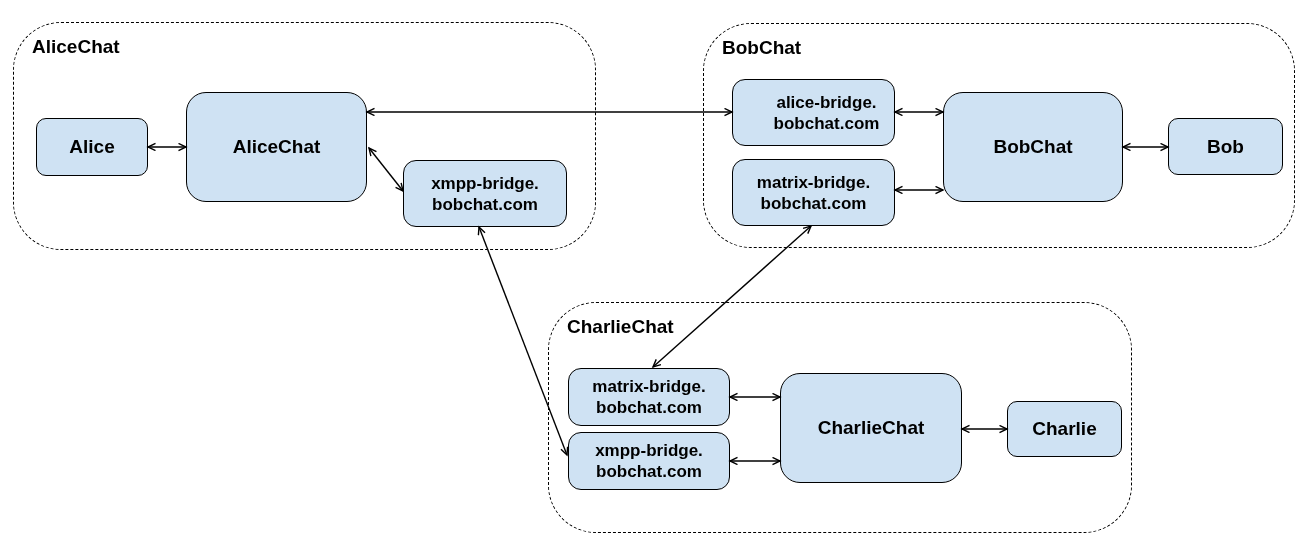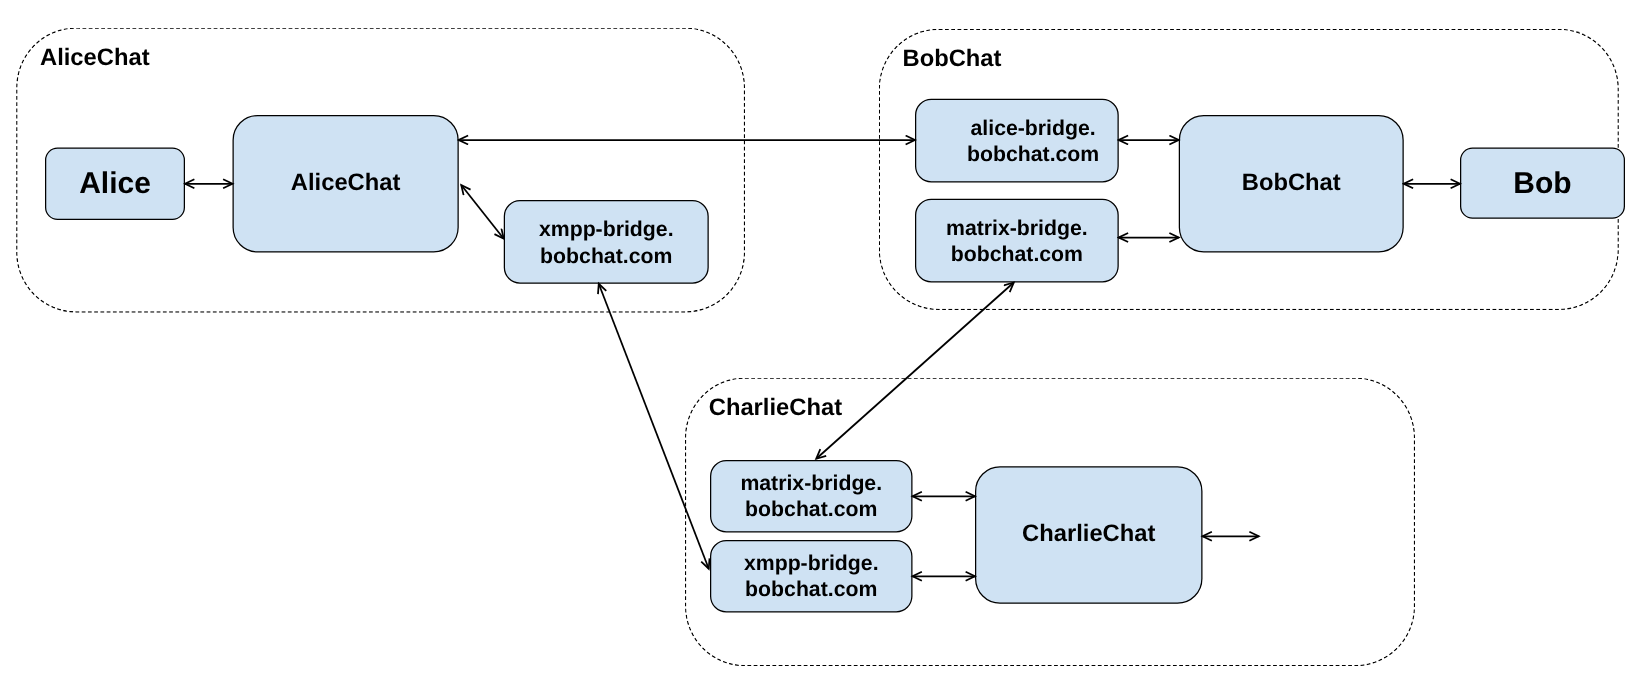--- a/index.html
+++ b/index.html
@@ -44,21 +44,21 @@
     display: flex;
     flex-direction: column;
     align-items: center;
     justify-content: center;
     text-align: center;
     font-weight: bold;
     color: var(--text);
     z-index: 2;
   }
   .node.big    { border-radius: 20px; font-size: 19px; }
-  .node.small  { border-radius: 10px; font-size: 24px; }
+  .node.small  { border-radius: 10px; font-size: 19px; }
   .node.bridge { border-radius: 13px; font-size: 17px; line-height: 21px; }
   .node span { display: block; }
   svg.wires {
     position: absolute;
     left: 0; top: 0;
     z-index: 5;
     pointer-events: none;
   }
   svg.wires line { stroke: var(--arrow); stroke-width: 1.4; }
 </style>
@@ -99,38 +99,41 @@
 
   <div class="node bridge" style="left:732px; top:159px; width:163px; height:67px;">
     <span>matrix-bridge.</span>
     <span>bobchat.com</span>
   </div>
 
   <div class="node big" style="left:943px; top:92px; width:180px; height:110px;">
     <span>BobChat</span>
   </div>
 
-  <div class="node small" style="left:1168px; top:118px; width:132px; height:57px;">
+  <div class="node small" style="left:1168px; top:118px; width:115px; height:57px;">
     <span>Bob</span>
   </div>
 
   <div class="node bridge" style="left:568px; top:368px; width:162px; height:58px;">
     <span>matrix-bridge.</span>
     <span>bobchat.com</span>
   </div>
 
   <div class="node bridge" style="left:568px; top:432px; width:162px; height:58px;">
     <span>xmpp-bridge.</span>
     <span>bobchat.com</span>
   </div>
 
   <div class="node big" style="left:780px; top:373px; width:182px; height:110px;">
     <span>CharlieChat</span>
   </div>
 
+  <div class="node small" style="left:1007px; top:401px; width:115px; height:56px;">
+    <span>Charlie</span>
+  </div>
 
   <svg class="wires" width="1310" height="557" viewBox="0 0 1310 557">
     <defs>
       <marker id="ah" markerWidth="10" markerHeight="9" refX="8.2" refY="4.25" orient="auto-start-reverse" markerUnits="userSpaceOnUse">
         <path d="M0.7,0.7 L8.2,4.25 L0.7,7.8" fill="none" stroke="#000000" stroke-width="1.4"></path>
       </marker>
     </defs>
     <line x1="148" y1="147" x2="186" y2="147" marker-start="url(#ah)" marker-end="url(#ah)"></line>
     <line x1="367" y1="112" x2="732" y2="112" marker-start="url(#ah)" marker-end="url(#ah)"></line>
     <line x1="369" y1="148" x2="403" y2="191" marker-start="url(#ah)" marker-end="url(#ah)"></line>

